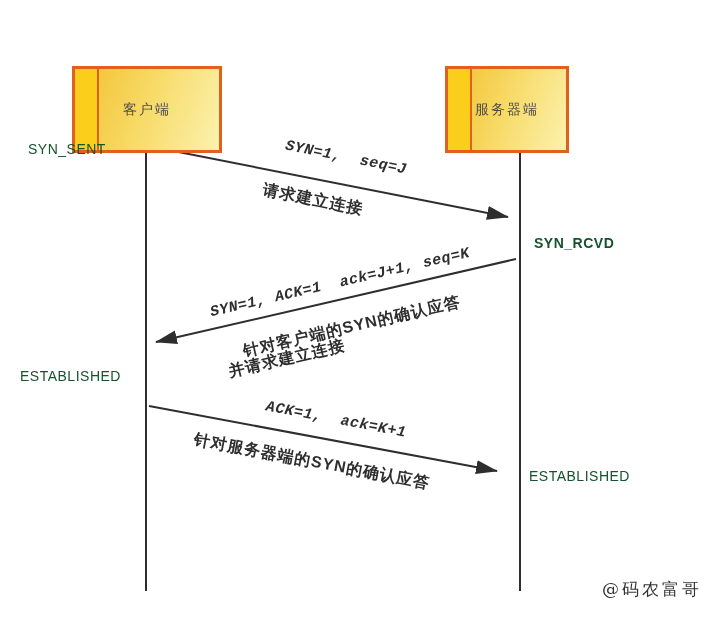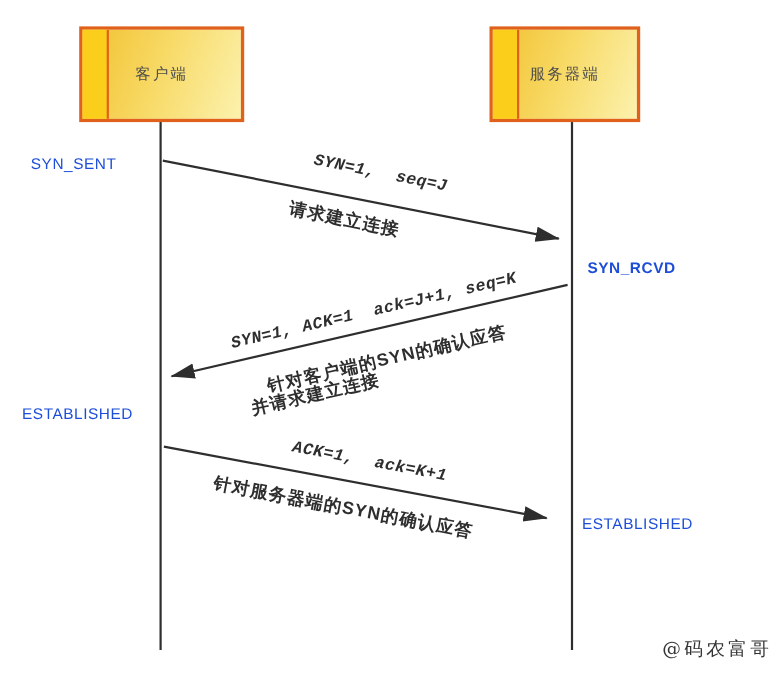--- a/index.html
+++ b/index.html
@@ -14,44 +14,45 @@
   svg.overlay {
     position: absolute;
     left: 0; top: 0;
     width: 712px; height: 621px;
   }
   .actor-box {
     position: absolute;
     box-sizing: border-box;
     border: 3px solid #e0611c;
     background: linear-gradient(110deg, #f2c02e 0%, #f7d862 45%, #fcf2ae 100%);
+    margin-top: 42px;
   }
   .actor-strip {
     position: absolute;
     left: 0; top: 0; bottom: 0;
     width: 22px;
     background: #fbce1b;
     border-right: 2px solid #e0611c;
   }
   .actor-label {
     position: absolute;
     left: 0; top: 0; right: 0; bottom: 0;
     display: flex;
     align-items: center;
     justify-content: center;
     font-size: 14px;
     letter-spacing: 2px;
     color: #4d4d4d;
   }
   .client-box { left: 72px; top: 24px; width: 150px; height: 87px; }
-  .server-box { left: 445px; top: 24px; width: 137px; height: 87px; }
+  .server-box { left: 445px; top: 24px; width: 124px; height: 87px; }
   .state-label {
     position: absolute;
     font-size: 14px;
-    color: #1d4ed8;
+    color: #14532d;
     letter-spacing: 0.5px;
     white-space: nowrap;
   }
   .msg-label {
     position: absolute;
     white-space: pre;
     transform-origin: center center;
   }
   .proto {
     font-family: "Liberation Mono", monospace;

